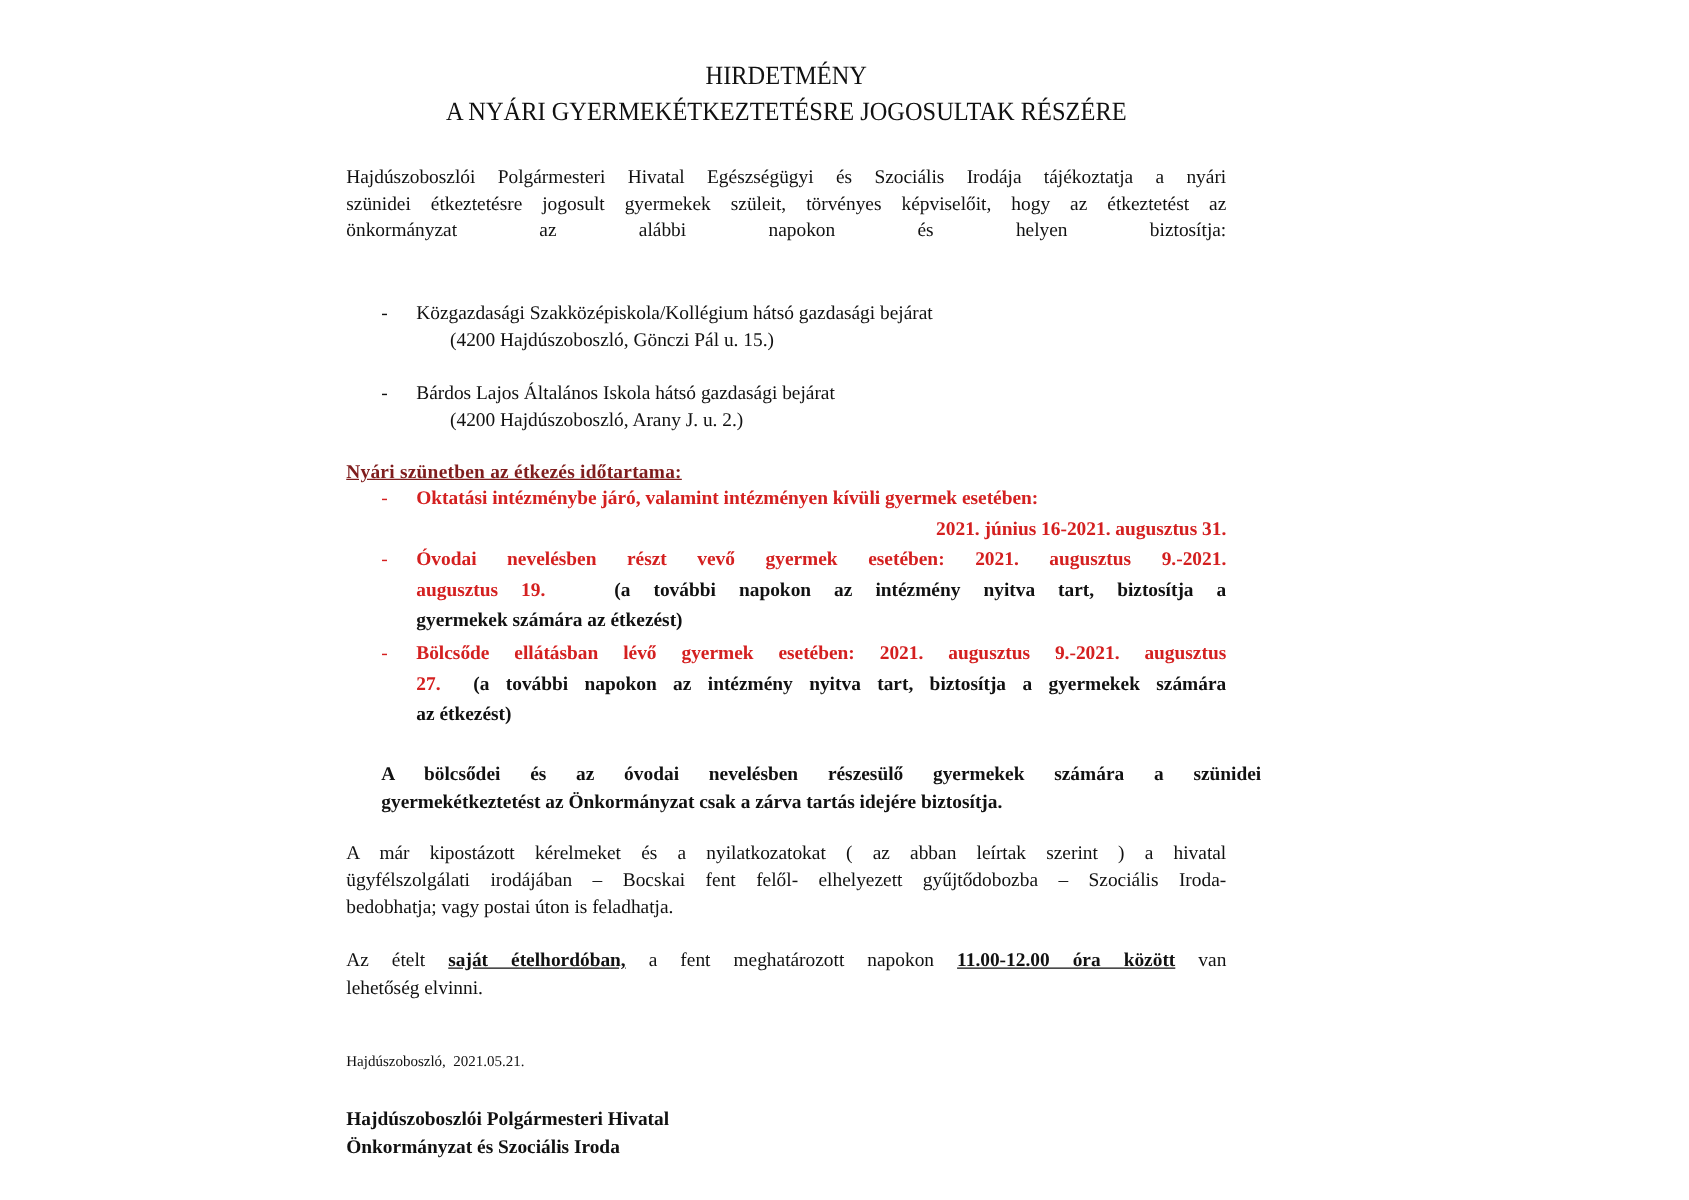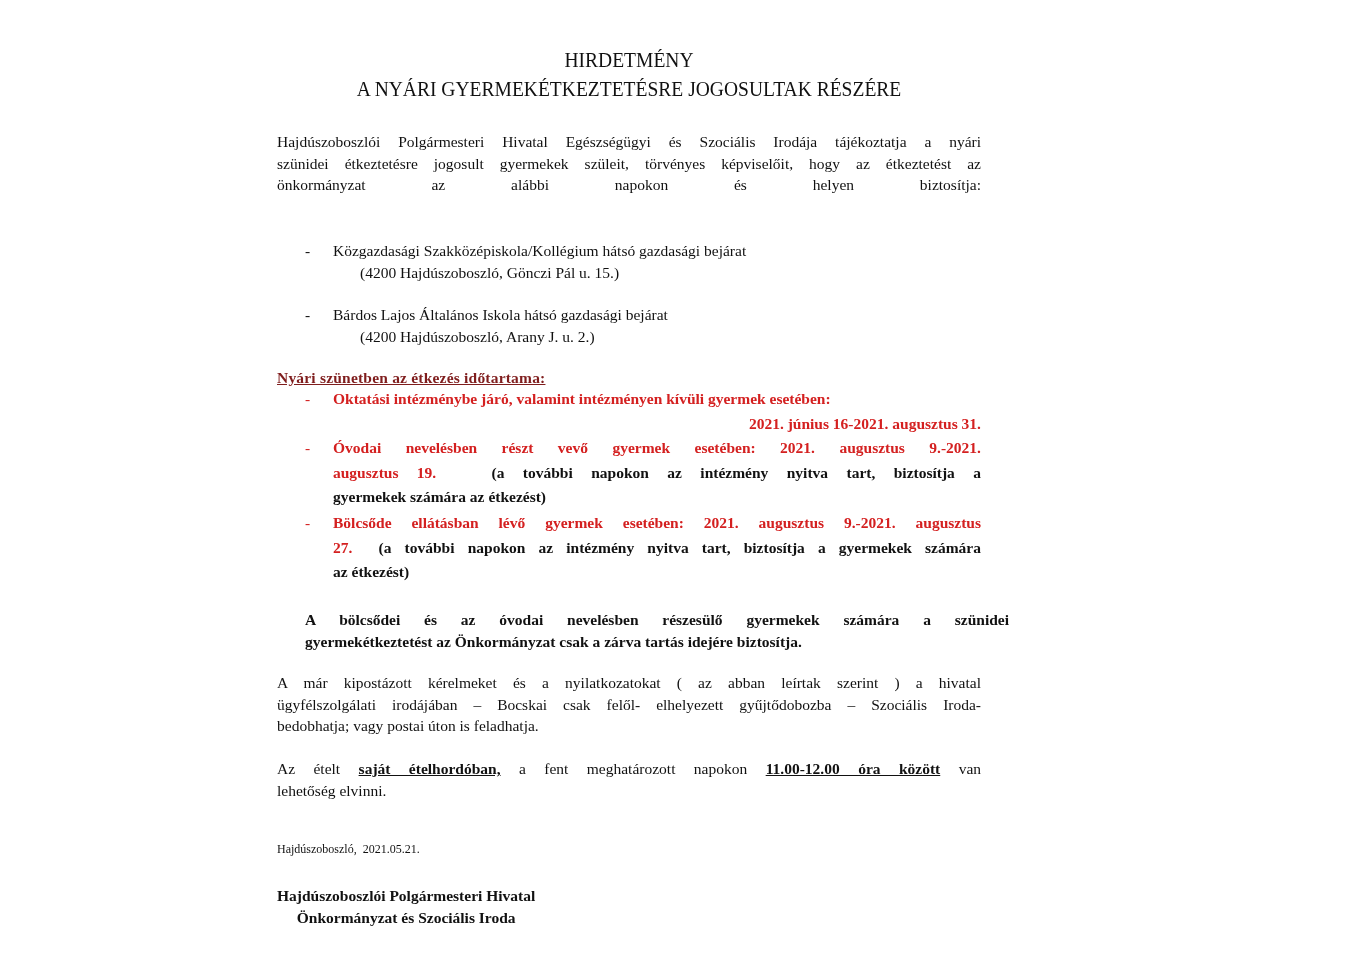--- a/index.html
+++ b/index.html
@@ -141,21 +141,20 @@
       font-size: 12px;
       white-space: pre;
     }
     .signature {
       position: absolute;
       top: 885px;
       left: 0;
       font-weight: bold;
       font-size: 15.5px;
       line-height: 21.5px;
-      text-align: center;
     }
     .signature span { display: block; white-space: nowrap; }
   </style>
 </head>
 <body>
 
 <div class="page">
 
   <div class="title t1">HIRDETMÉNY</div>
   <div class="title t2">A NYÁRI GYERMEKÉTKEZTETÉSRE  JOGOSULTAK  RÉSZÉRE</div>
@@ -206,21 +205,21 @@
     </div>
   </div>
 
   <div class="bold-para">
     <span class="ln">A bölcsődei és az óvodai nevelésben részesülő gyermekek számára a szünidei</span>
     <span class="ln last">gyermekétkeztetést az Önkormányzat csak a zárva tartás idejére biztosítja.</span>
   </div>
 
   <div class="para drop">
     <span class="ln">A már kipostázott kérelmeket és a nyilatkozatokat ( az abban leírtak szerint ) a  hivatal</span>
-    <span class="ln">ügyfélszolgálati irodájában – Bocskai csak felől- elhelyezett gyűjtődobozba – Szociális Iroda-</span>
+    <span class="ln">ügyfélszolgálati irodájában – Bocskai fent felől- elhelyezett gyűjtődobozba – Szociális Iroda-</span>
     <span class="ln last">bedobhatja; vagy postai úton is feladhatja.</span>
   </div>
 
   <div class="para pickup">
     <span class="ln"><span>Az ételt</span> <span class="ul">saját ételhordóban,</span> <span>a fent meghatározott napokon</span> <span class="ul">11.00-12.00 óra között</span> <span>van</span></span>
     <span class="ln last">lehetőség elvinni.</span>
   </div>
 
   <div class="place-date">Hajdúszoboszló,  2021.05.21.</div>
 

